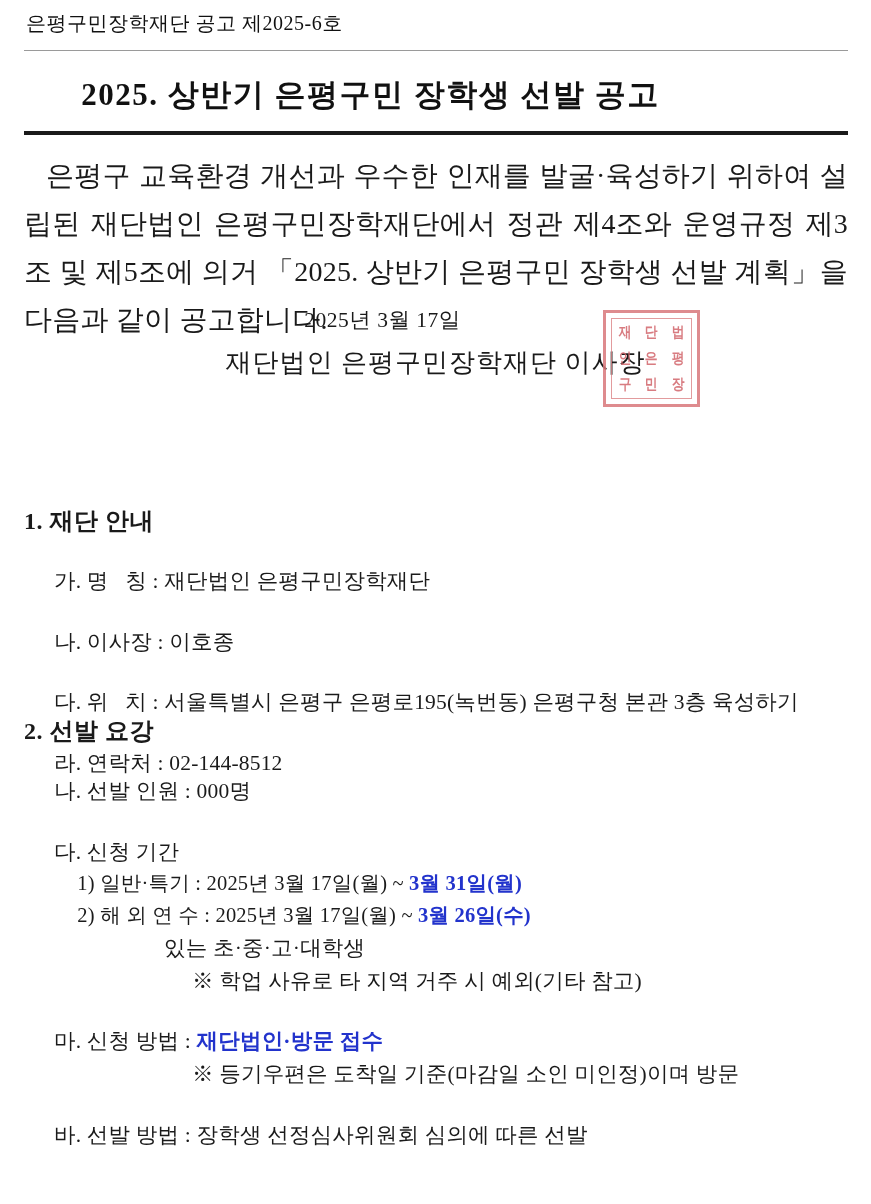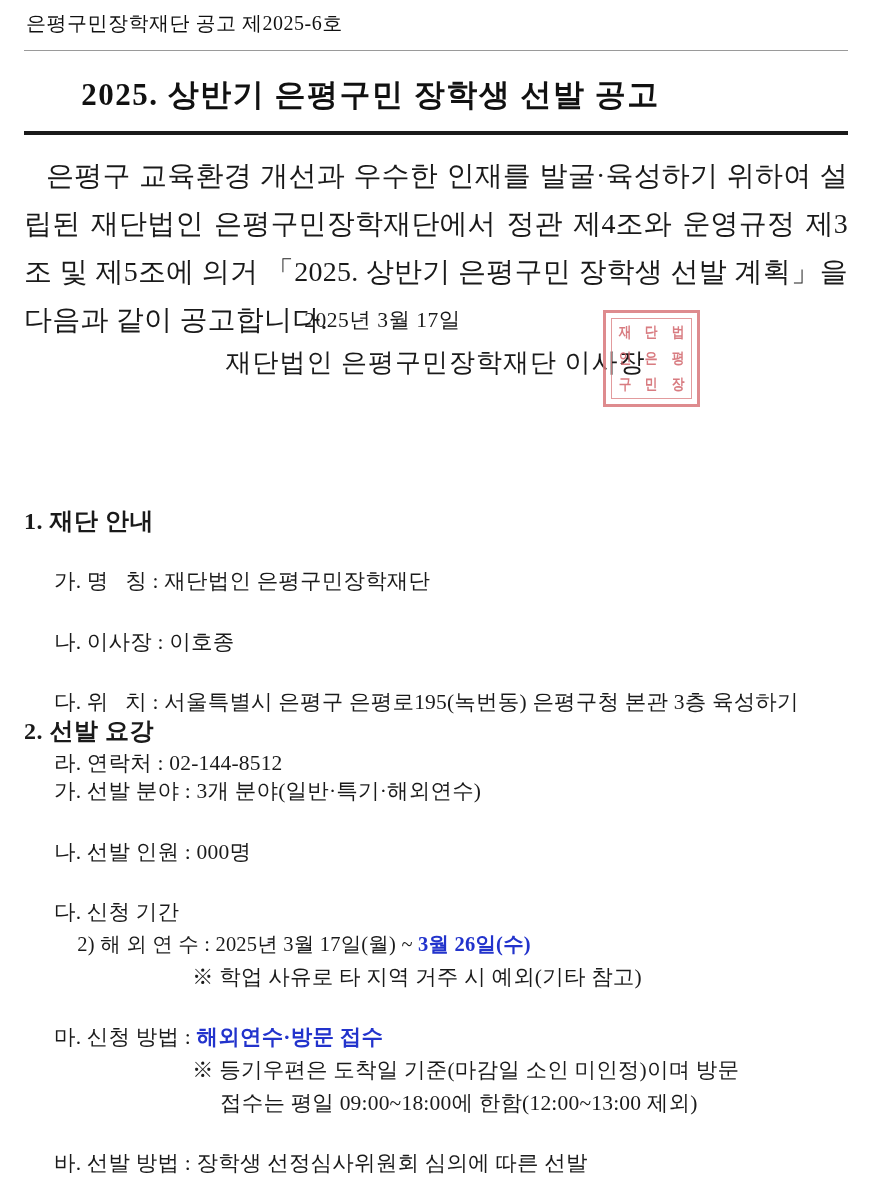--- a/index.html
+++ b/index.html
@@ -211,24 +211,24 @@
   <div class="section" id="sec-foundation">
     <div class="section-title">1. 재단 안내</div>
     <div class="item">가. 명   칭 : 재단법인 은평구민장학재단</div>
     <div class="item">나. 이사장 : 이호종</div>
     <div class="item">다. 위   치 : 서울특별시 은평구 은평로195(녹번동) 은평구청 본관 3층 육성하기</div>
     <div class="item">라. 연락처 : 02-144-8512</div>
   </div>
 
   <div class="section" id="sec-selection">
     <div class="section-title">2. 선발 요강</div>
-    <div class="item">가. 선발 분야 : 3개 분야(일반·특기·해외연수)</div>
     <div class="item">나. 선발 인원 : 000명</div>
     <div class="item">다. 신청 기간</div>
+    <div class="subitem"><span> 1) 일반·특기 : 2025년 3월 17일(월) ~ </span><span class="blue">3월 31일(월)</span></div>
     <div class="subitem"><span> 2) 해 외 연 수 : 2025년 3월 17일(월) ~ </span><span class="blue">3월 26일(수)</span></div>
+    <div class="cont">있는 초·중·고·대학생</div>
     <div class="cont2">※ 학업 사유로 타 지역 거주 시 예외(기타 참고)</div>
-    <div class="item"><span>마. 신청 방법 : </span><span class="blue">해외연수·방문 접수</span></div>
+    <div class="item"><span>마. 신청 방법 : </span><span class="blue">재단법인·방문 접수</span></div>
     <div class="cont2">※ 등기우편은 도착일 기준(마감일 소인 미인정)이며 방문</div>
-    <div class="cont3">접수는 평일 09:00~18:00에 한함(12:00~13:00 제외)</div>
     <div class="item">바. 선발 방법 : 장학생 선정심사위원회 심의에 따른 선발</div>
   </div>
 
 </div>
 
 </body></html>

